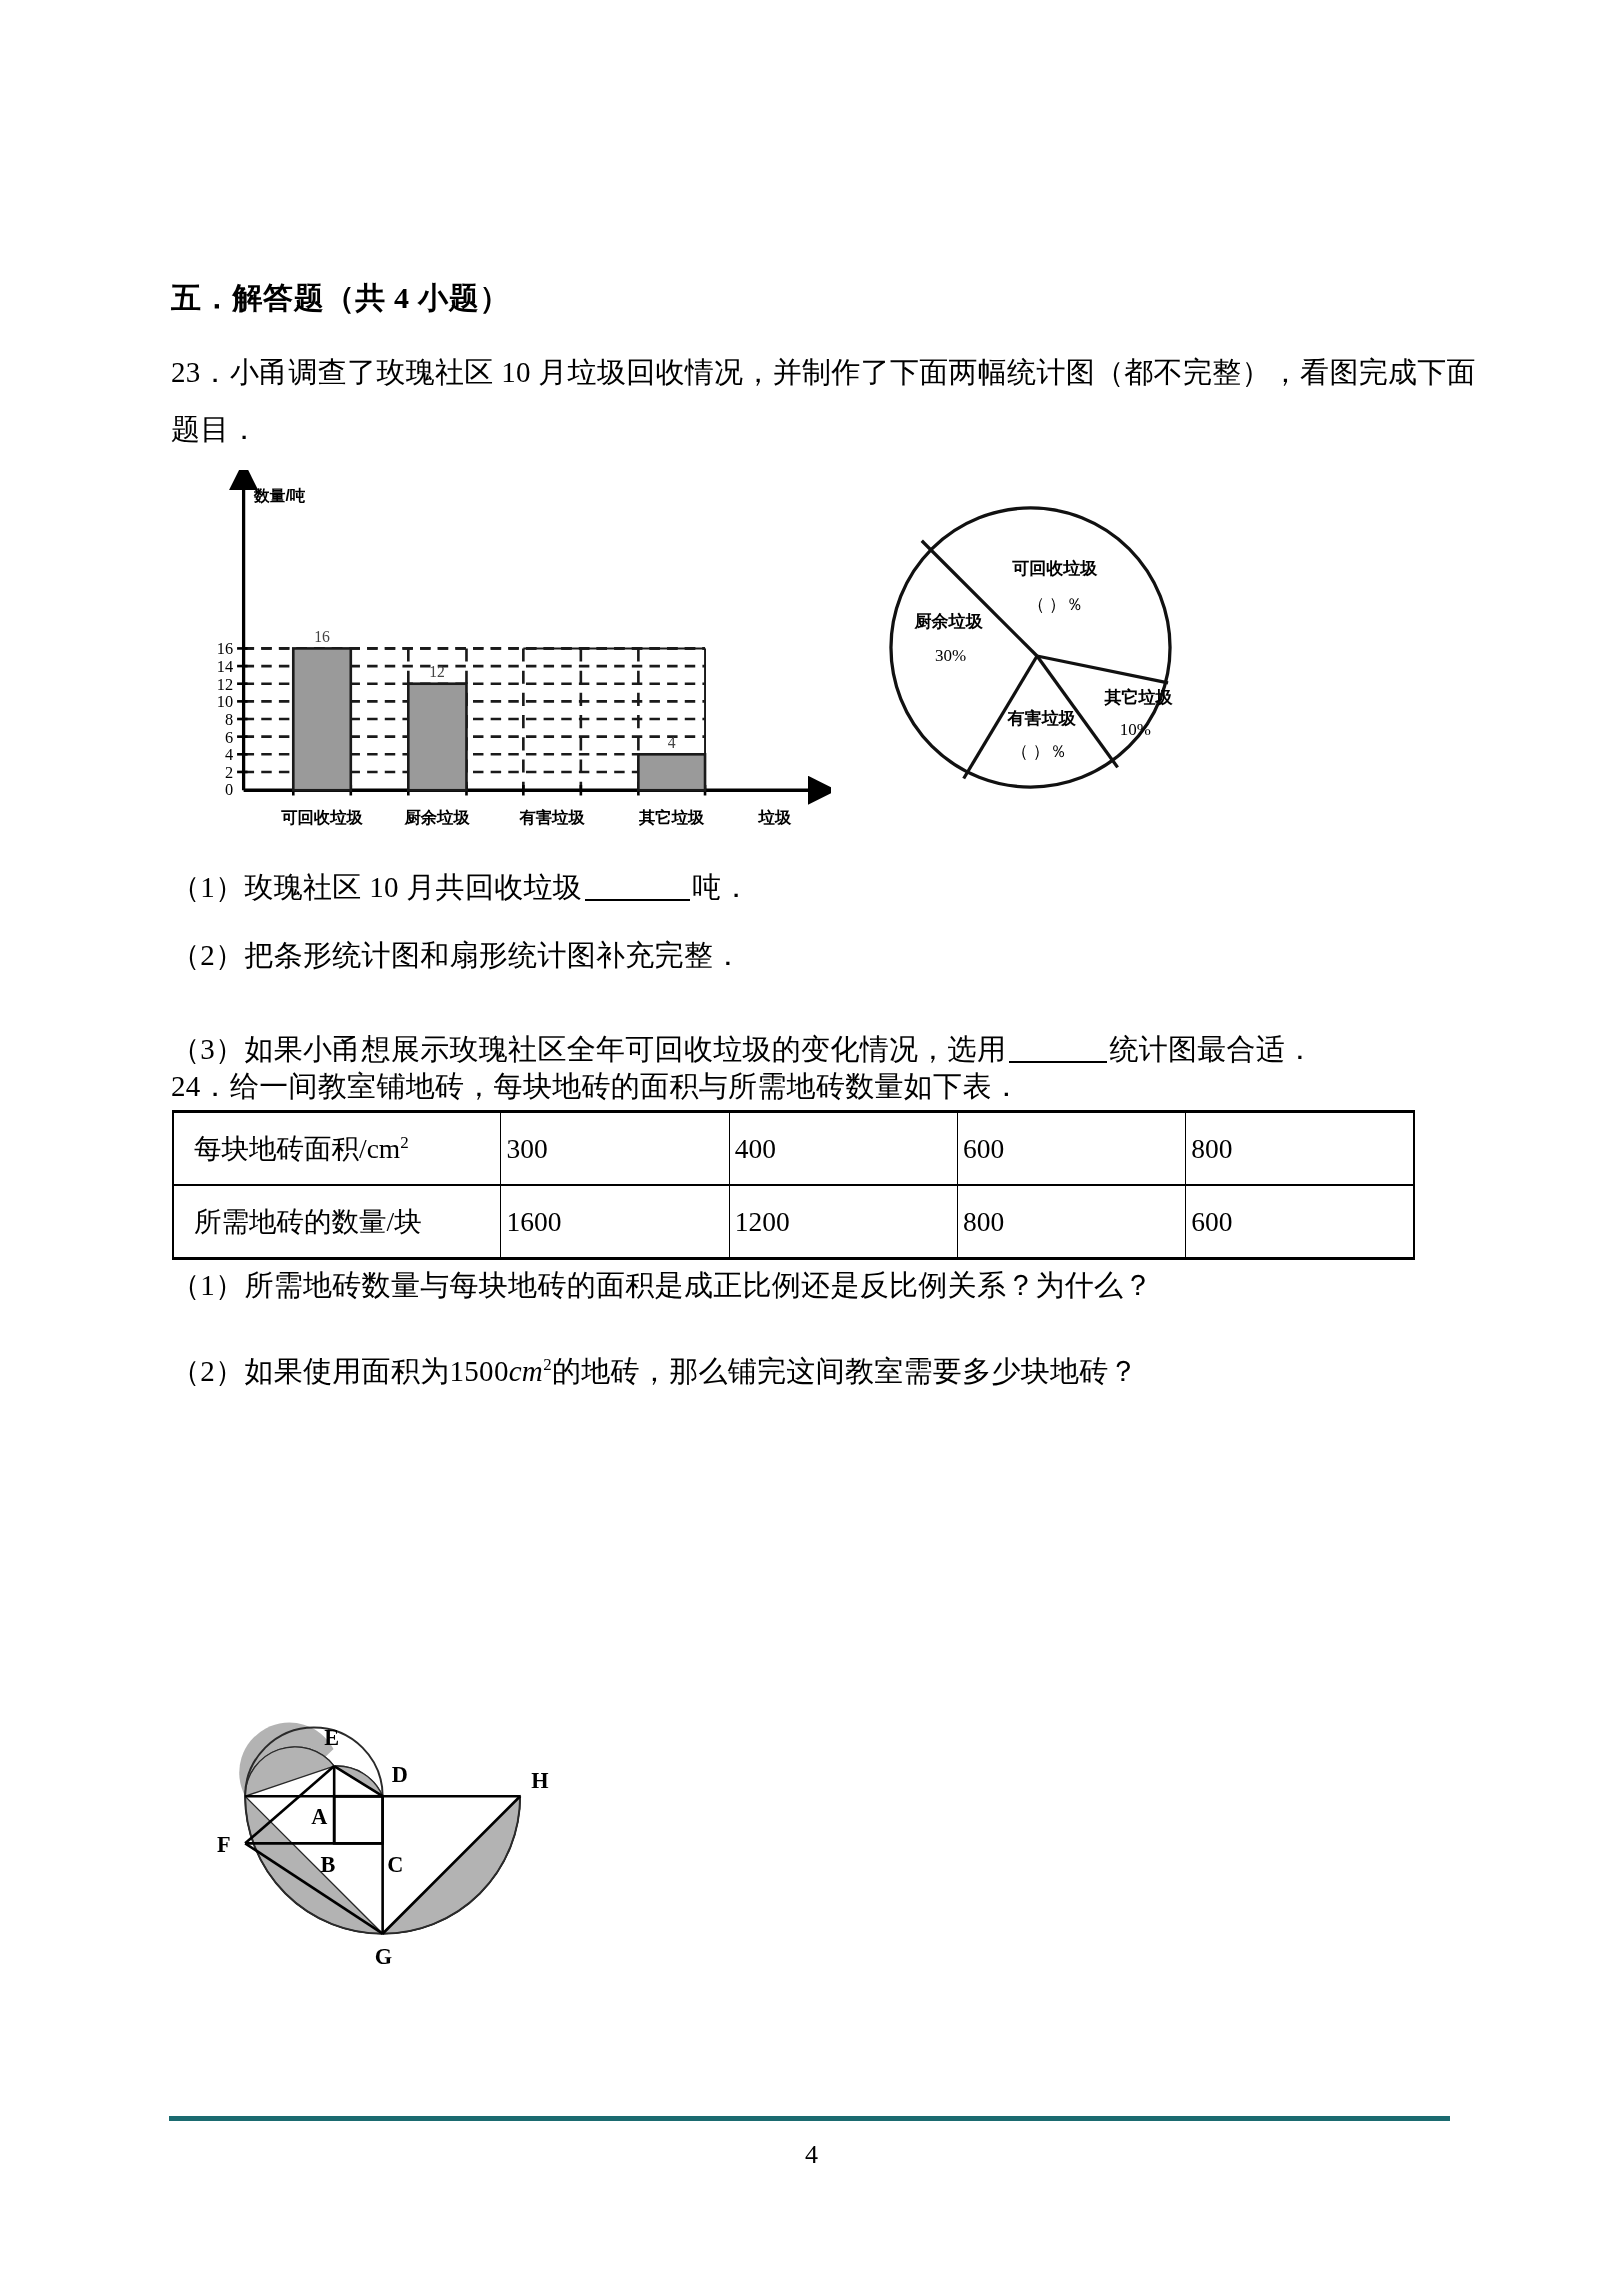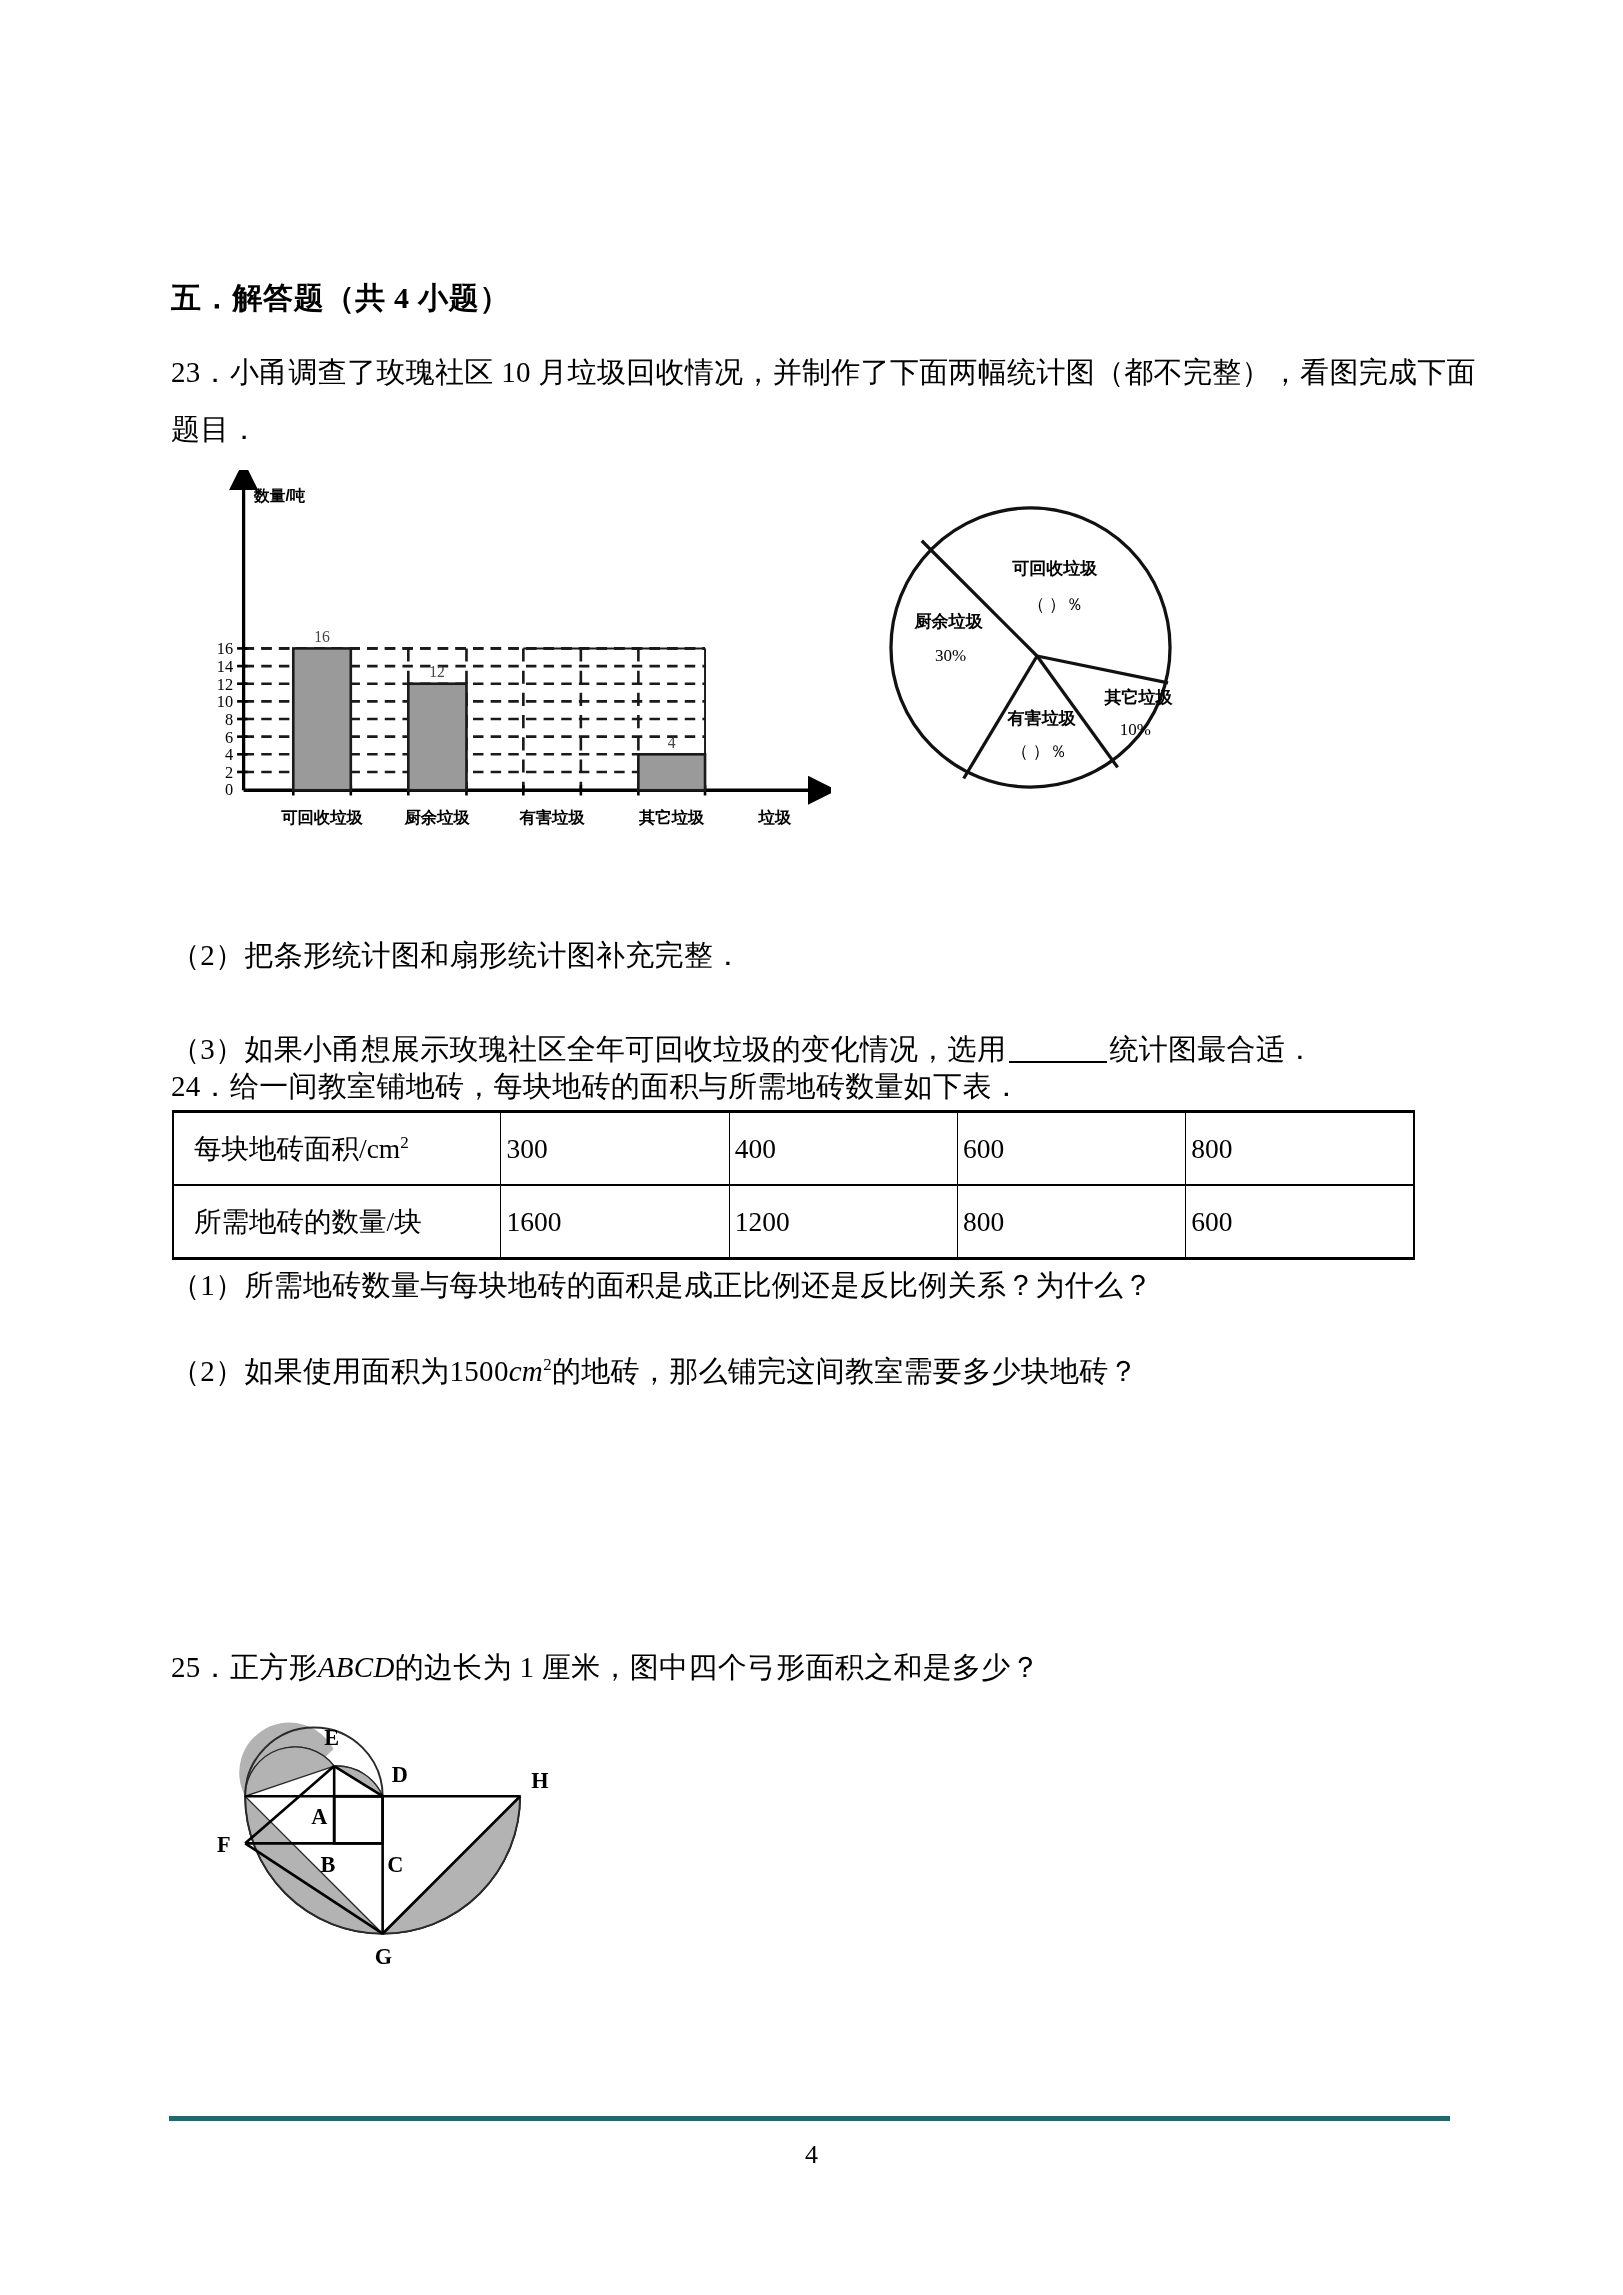--- a/index.html
+++ b/index.html
@@ -250,20 +250,23 @@
       <text x="283" y="188" font-family="Liberation Serif, serif" font-weight="normal">（      ）％</text>
       <text x="120" y="213">厨余垃圾</text>
       <text x="123" y="265" font-family="Liberation Serif, serif" font-weight="normal">30%</text>
       <text x="262" y="362">有害垃圾</text>
       <text x="258" y="412" font-family="Liberation Serif, serif" font-weight="normal">（    ）％</text>
       <text x="410" y="330">其它垃圾</text>
       <text x="405" y="378" font-family="Liberation Serif, serif" font-weight="normal">10%</text>
     </g>
   </svg>
 
+  <div class="q-indent" style="left:171px; top:868px;">
+    <span>（1）玫瑰社区 10 月共回收垃圾</span><span class="blank-line"></span><span>吨．</span>
+  </div>
 
   <div class="q-indent" style="left:171px; top:936px;">（2）把条形统计图和扇形统计图补充完整．</div>
 
   <div class="q-indent" style="left:171px; top:1002px;margin-top:28px;">
     <span>（3）如果小甬想展示玫瑰社区全年可回收垃圾的变化情况，选用</span><span class="blank-line short"></span><span>统计图最合适．</span>
   </div>
 
   <div class="q-line" style="left:171px; top:1067px;">24．给一间教室铺地砖，每块地砖的面积与所需地砖数量如下表．</div>
 
   <table id="tile-table">
@@ -284,23 +287,20 @@
     </tr>
   </tbody>
     </table>
 
   <div class="q-indent" style="left:171px; top:1266px;">（1）所需地砖数量与每块地砖的面积是成正比例还是反比例关系？为什么？</div>
 
   <div class="q-indent" style="left:171px; top:1352px;">
     <span>（2）如果使用面积为</span><span>1500</span><span class="ital">cm</span><sup class="sq">2</sup><span>的地砖，那么铺完这间教室需要多少块地砖？</span>
   </div>
 
-  <div class="q-line" style="left:171px; top:1648px;">
-    <span>25．正方形</span><span class="ital">ABCD</span><span>的边长为 1 厘米，图中四个弓形面积之和是多少？</span>
-  </div>
 
   <svg id="geo-figure" viewBox="0 0 620 420">
 
     <path d="M 75 150 A 76 76 0 0 1 210 78 L 75 150 Z" fill="#b3b3b3" stroke="none"></path>
     <path d="M 210 78 A 76 76 0 0 0 135 150 L 210 78 Z" fill="#b3b3b3" stroke="none"></path>
 
     <g>
 
       <path d="M 75 150 A 76 76 0 0 1 211 104 L 75 150 Z" fill="#b3b3b3" stroke="#333" stroke-width="2"></path>
 

